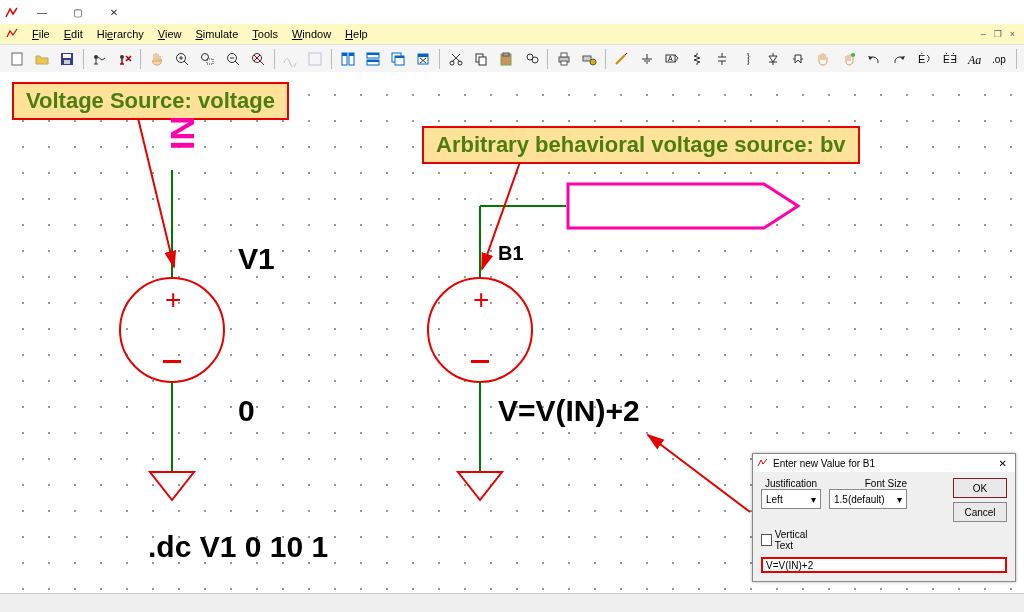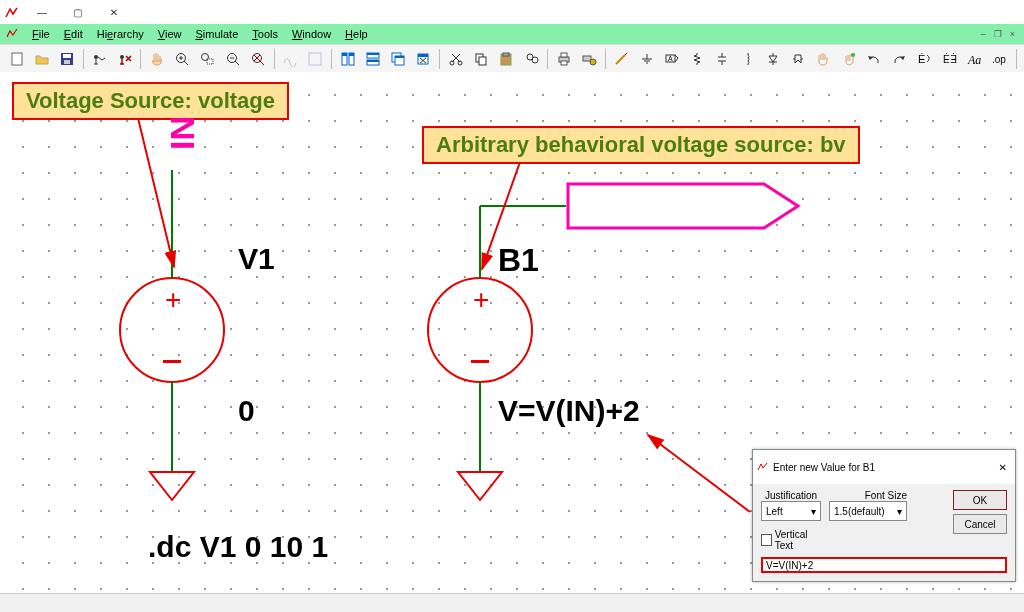--- a/index.html
+++ b/index.html
@@ -4,21 +4,21 @@
 <style>
   html,body{margin:0;padding:0;font-family:"Segoe UI",Tahoma,sans-serif;background:#f0f0f0;}
   .window{width:1024px;height:612px;background:#fff;position:relative;box-shadow:0 0 4px rgba(0,0,0,0.3);}
   
   .titlebar{height:24px;display:flex;align-items:center;background:#fff;font-size:12px;}
   .titlebar .appicon{width:16px;height:16px;margin:0 4px;display:flex;align-items:center;justify-content:center;}
   .titlebar .title{flex:1;color:#333;}
   .titlebar .winbtns{display:flex;height:100%;}
   .titlebar .winbtn{width:36px;height:24px;display:flex;align-items:center;justify-content:center;font-size:10px;color:#333;}
   
-  .menubar{height:20px;display:flex;align-items:center;font-size:11px;padding:0 6px;gap:2px;background:#86efac;}
+  .menubar{height:20px;display:flex;align-items:center;font-size:11px;padding:0 6px;gap:2px;background:#fef9c3;}
   .menubar .mdiicon{width:14px;height:14px;margin-right:4px;}
   .menubar .mitem{padding:0 6px;cursor:default;}
   .menubar .mitem u{text-decoration:underline;}
   .mdi-controls{margin-left:auto;display:flex;gap:2px;font-size:9px;color:#555;}
   .mdi-controls span{padding:0 3px;}
   
   .toolbar{height:28px;display:flex;align-items:center;padding:0 4px;border-top:1px solid #ddd;border-bottom:1px solid #bbb;background:#f5f5f5;}
   .tbtn{width:22px;height:22px;margin:0 1px;display:flex;align-items:center;justify-content:center;border:1px solid transparent;}
   .tsep{width:1px;height:20px;background:#bbb;margin:0 3px;}
   
@@ -28,21 +28,21 @@
   .statusbar{position:absolute;left:0;right:0;bottom:0;height:18px;background:#f0f0f0;border-top:1px solid #ccc;}
   
   .callout{position:absolute;background:#ffe29a;border:2px solid #e60000;padding:4px 12px;font-weight:bold;color:#4d7c0f;white-space:nowrap;}
   
   .schlabel{position:absolute;font-family:Verdana,Arial,sans-serif;font-weight:bold;color:#000;}
   .netlabel{color:#ff00aa;font-weight:bold;}
   .plus{position:absolute;font-family:Arial;color:#e60000;}
   .minus{position:absolute;width:18px;height:3px;background:#e60000;}
   
   .dialog{position:absolute;width:262px;border:1px solid #888;background:#f0f0f0;font-size:10px;box-shadow:0 0 3px rgba(0,0,0,0.3);}
-  .dialog .dtitle{height:34px;display:flex;align-items:center;padding:0 4px;background:#fff;}
+  .dialog .dtitle{height:18px;display:flex;align-items:center;padding:0 4px;background:#fff;}
   .dialog .dtitle .dicon{width:12px;height:12px;margin-right:4px;}
   .dialog .dtitle .x{margin-left:auto;padding:0 4px;}
   .dialog .dbody{padding:6px 8px 8px 8px;position:relative;}
   .dlabel{font-size:10px;}
   .dcombo{border:1px solid #888;background:#fff;height:18px;font-size:10px;display:flex;align-items:center;padding:0 4px;justify-content:space-between;}
   .dchk{display:flex;align-items:center;gap:3px;font-size:10px;}
   .dchk .box{width:10px;height:10px;border:1px solid #555;background:#fff;}
   .dbtn{width:52px;height:18px;border:1px solid #888;background:#e9e9e9;font-size:10px;display:flex;align-items:center;justify-content:center;}
   .dinput{border:2px solid #e60000;background:#fff;height:16px;font-size:10px;padding:0 3px;display:flex;align-items:center;width:100%;box-sizing:border-box;}
   svg.abs{position:absolute;}
@@ -365,21 +365,21 @@
       <line x1="750" y1="440" x2="648" y2="363" stroke="#e60000" stroke-width="2" marker-end="url(#ah)"></line>
     </svg>
 
     <span class="plus" style="left:165px;top:212px;font-size:28px">+</span>
     <span class="minus" style="left:163px;top:288px"></span>
     <span class="plus" style="left:473px;top:212px;font-size:28px">+</span>
     <span class="minus" style="left:471px;top:288px"></span>
 
     <div class="schlabel" style="left:238px;top:170px;font-size:30px">V1</div>
     <div class="schlabel" style="left:238px;top:322px;font-size:30px">0</div>
-    <div class="schlabel" style="left:498px;top:170px;font-size:32px">B1</div>
+    <div class="schlabel" style="left:498px;top:170px;font-size:20px">B1</div>
     <div class="schlabel" style="left:498px;top:322px;font-size:30px">V=V(IN)+2</div>
 
     <div class="schlabel" style="left:148px;top:458px;font-size:30px">.dc V1 0 10 1</div>
 
     <div class="dialog" style="right:8px;bottom:12px">
       <div class="dtitle">
         <span class="dicon">
           <svg width="11" height="11">
               <path d="M1 9 L4 3 L6 7 L10 2" stroke="#d00" fill="none"></path>
             </svg>
@@ -388,21 +388,21 @@
         <span class="x">✕</span>
       </div>
       <div class="dbody">
         <div style="display:flex;gap:8px;align-items:flex-start">
           <div style="width:60px">
             <div class="dlabel" style="text-align:center">Justification</div>
             <div class="dcombo">
               <span>Left</span>
                 <span>▾</span>
             </div>
-            <div class="dchk" style="margin-top:8px">
+            <div class="dchk" style="margin-top:20px">
               <span class="box"></span>
               <span>Vertical Text</span>
             </div>
           </div>
           <div style="width:78px">
             <div class="dlabel" style="text-align:right">Font Size</div>
             <div class="dcombo">
               <span>1.5(default)</span>
                 <span>▾</span>
             </div>

